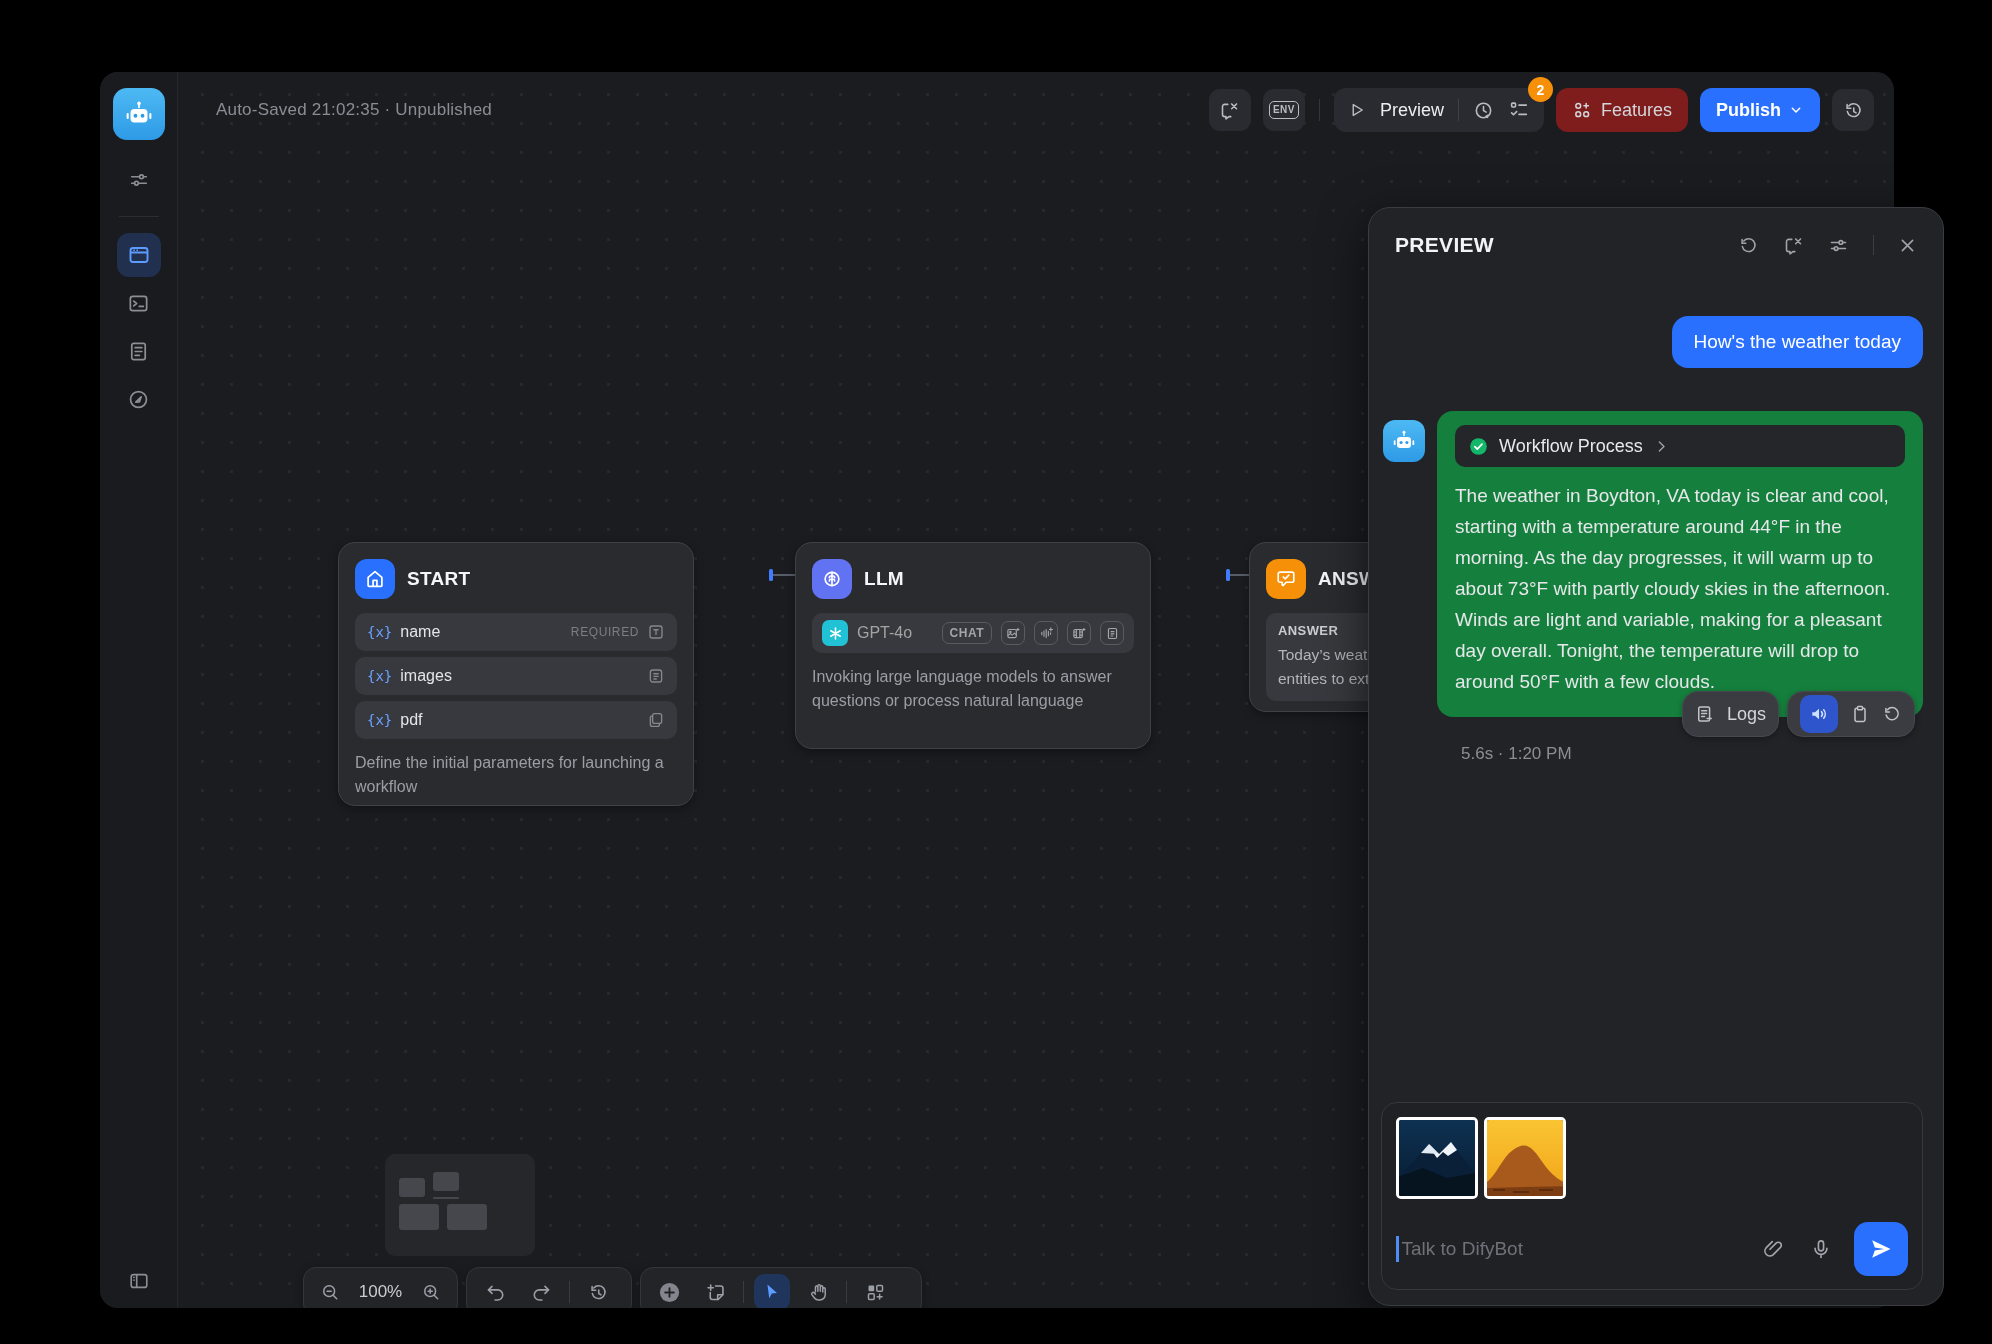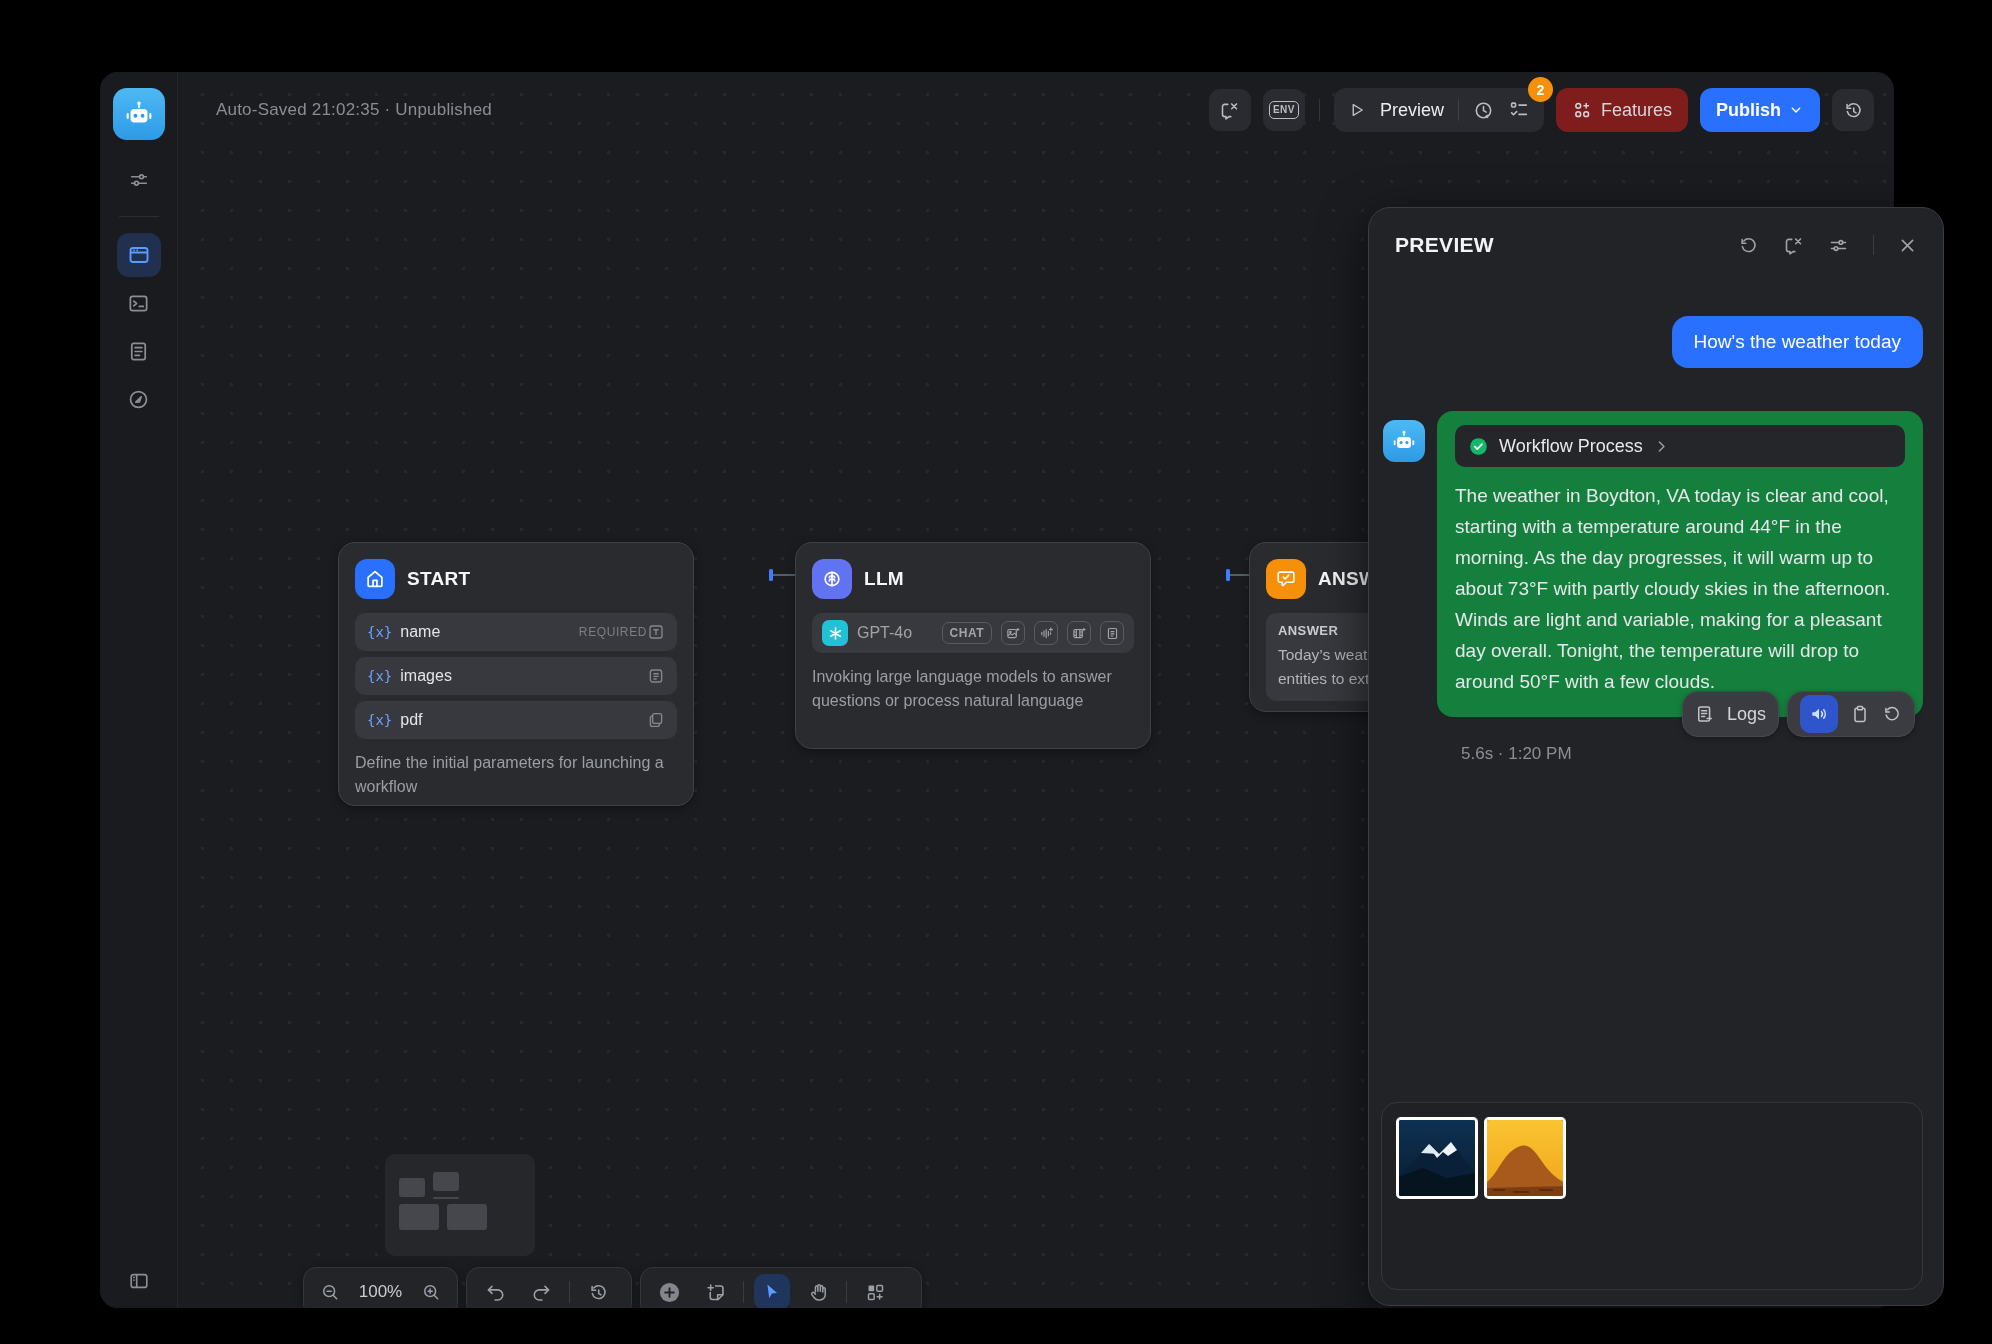--- a/index.html
+++ b/index.html
@@ -36,21 +36,21 @@
   .publish-btn { height:44px; background:#2970ff; border-radius:12px; display:flex; align-items:center; gap:7px; padding:0 16px; color:#fff; font-size:18px; font-weight:600; }
 
   
   .node { position:absolute; background:#2a2b2f; border:1px solid #404147; border-radius:17px; padding:16px; box-shadow:0 3px 10px rgba(0,0,0,.35); }
   .node-head { display:flex; align-items:center; gap:12px; margin-bottom:14px; }
   .node-ic { width:40px; height:40px; border-radius:12px; display:flex; align-items:center; justify-content:center; color:#fff; }
   .node-title { color:#f5f6f8; font-size:19px; font-weight:700; letter-spacing:.3px; }
   .node-row { height:38px; background:#38393e; border-radius:10px; display:flex; align-items:center; padding:0 12px; margin-bottom:6px; gap:8px; }
   .tok { color:#6ba1ff; font-family:"DejaVu Sans Mono",monospace; font-size:14px; }
   .row-name { color:#e3e5e8; font-size:16px; }
-  .row-right { margin-left:auto; display:flex; align-items:center; color:#84878e;text-align:center; }
+  .row-right { margin-left:auto; display:flex; align-items:center; gap:8px; color:#84878e;text-align:center; }
   .req { font-size:12px; letter-spacing:.6px; color:#7b7e86; }
   .node-desc { color:#9b9ea5; font-size:16px; line-height:24px; margin-top:12px; }
   .model-row { height:40px; background:#38393e; border-radius:10px; display:flex; align-items:center; padding:0 10px; gap:9px; }
   .openai-ic { width:26px; height:26px; border-radius:7px; background:#21c2d6; display:flex; align-items:center; justify-content:center; color:#fff; }
   .model-name { color:#a3a3a3; font-size:16px; }
   .mode-badge { margin-left:auto; border:1px solid #5a5b61; border-radius:7px; color:#a2a5ac; font-size:12px; font-weight:600; letter-spacing:.5px; padding:3px 7px; }
   .cap { width:24px; height:24px; border:1px solid #5a5b61; border-radius:7px; color:#a2a5ac; display:flex; align-items:center; justify-content:center; }
   .ans-box { background:#38393e; border-radius:10px; padding:10px 12px; overflow:hidden; white-space:nowrap; }
   .ans-label { color:#caccd1; font-size:13px; font-weight:700; letter-spacing:.4px; margin-bottom:5px; }
   .ans-line { color:#b2b5bb; font-size:15.5px; line-height:24px; }
@@ -562,14 +562,36 @@
                 <stop offset="1" stop-color="#f2a418"></stop>
               </linearGradient>
             </defs>
             <rect width="76" height="76" fill="url(#sky2)"></rect>
             <path d="M-4 64 C8 60 14 38 26 30 C34 24 40 24 46 30 C56 40 62 58 82 64 L82 76 L-4 76 Z" fill="#a85a1d"></path>
             <path d="M-4 68 L82 66 L82 76 L-4 76 Z" fill="#7c3d12"></path>
             <path d="M6 70 h12 M26 72 h16 M52 70 h14" stroke="#5e2c0c" stroke-width="2"></path>
           </svg>
       </div>
     </div>
+    <div class="input-row">
+      <span class="caret"></span>
+      <span class="placeholder">Talk to DifyBot</span>
+      <span class="input-icons">
+        <span>
+            <svg width="22" height="22" viewBox="0 0 24 24" fill="none" stroke="currentColor" stroke-width="1.8" stroke-linecap="round" stroke-linejoin="round">
+              <path d="M8.7 12.3l6.7-6.7a3.3 3.3 0 0 1 4.7 4.7l-8.1 8.1a5.4 5.4 0 0 1-7.6-7.6L11.2 4"></path>
+            </svg>
+          </span>
+        <span>
+            <svg width="22" height="22" viewBox="0 0 24 24" fill="none" stroke="currentColor" stroke-width="1.8" stroke-linecap="round">
+              <rect x="9.2" y="3.2" width="5.6" height="10.8" rx="2.8"></rect>
+              <path d="M5.5 11.3a6.5 6.5 0 0 0 13 0M12 18v3.2"></path>
+            </svg>
+          </span>
+      </span>
+      <span class="send-btn">
+        <svg width="24" height="24" viewBox="0 0 24 24">
+            <path d="M3.2 20.8 21.5 12 3.2 3.2l2.6 7.4L15.2 12l-9.4 1.4z" fill="#fff"></path>
+          </svg>
+      </span>
+    </div>
   </div>
 </div>
 
 </body></html>

